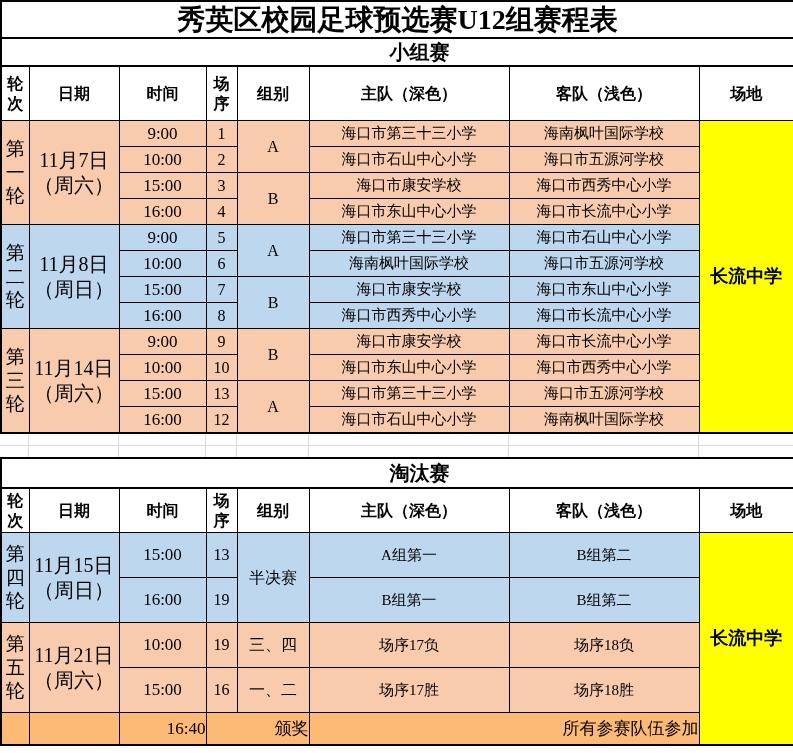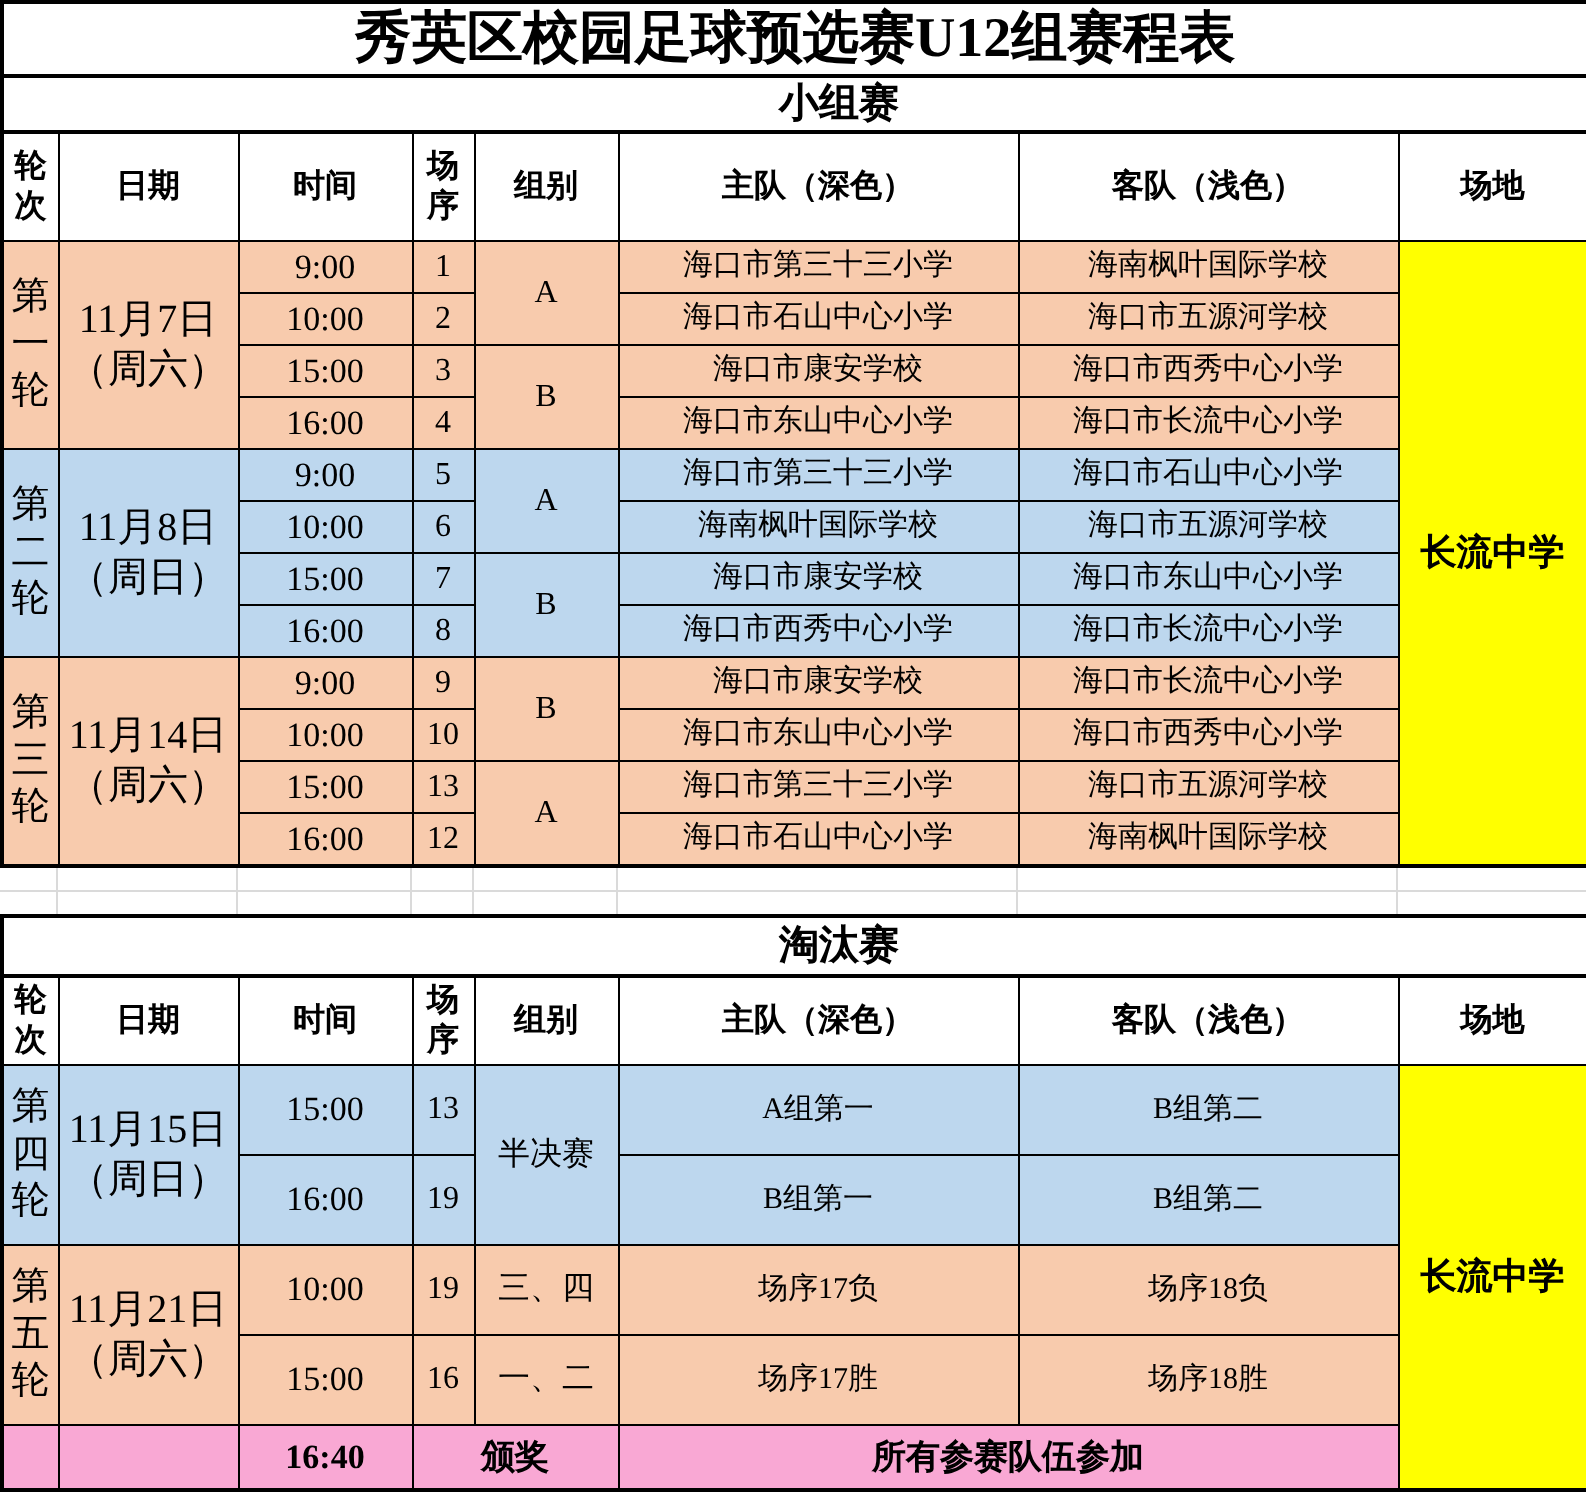--- a/index.html
+++ b/index.html
@@ -12,21 +12,21 @@
 
   .title-row td { height:31px; font-size:28px; font-weight:bold; border-bottom-width:2px; }
   .section-row td { height:26px; font-size:20px; font-weight:bold; border-bottom-width:2px;padding-left:44px; }
   .head-row td { font-size:16px; font-weight:bold; }
   .g-head td { height:53px; }
   .k-head td { height:43px; }
   .k-title td { height:28px; }
 
   .g-row td { height:25px; }
   .k-row td { height:44px; }
-  .award-row td { height:31px; background:#f9a8d4; font-weight:bold; }
+  .award-row td { height:31px; background:#fdba74; font-weight:normal;text-align:right; }
 
   .narrow { display:inline-block; width:1.1em; word-break:break-all; }
   .round-cell { font-size:19px;margin-left:12px; }
   .date-cell { font-size:20px; }
   .date-cell span { display:block; }
   .time-cell { font-size:17px; }
   .no-cell { font-size:16px; }
   .group-cell { font-size:16px; }
   .team-cell { font-size:15px; }
   .venue-cell { background:#FFFF00; font-size:18px; font-weight:bold; }

